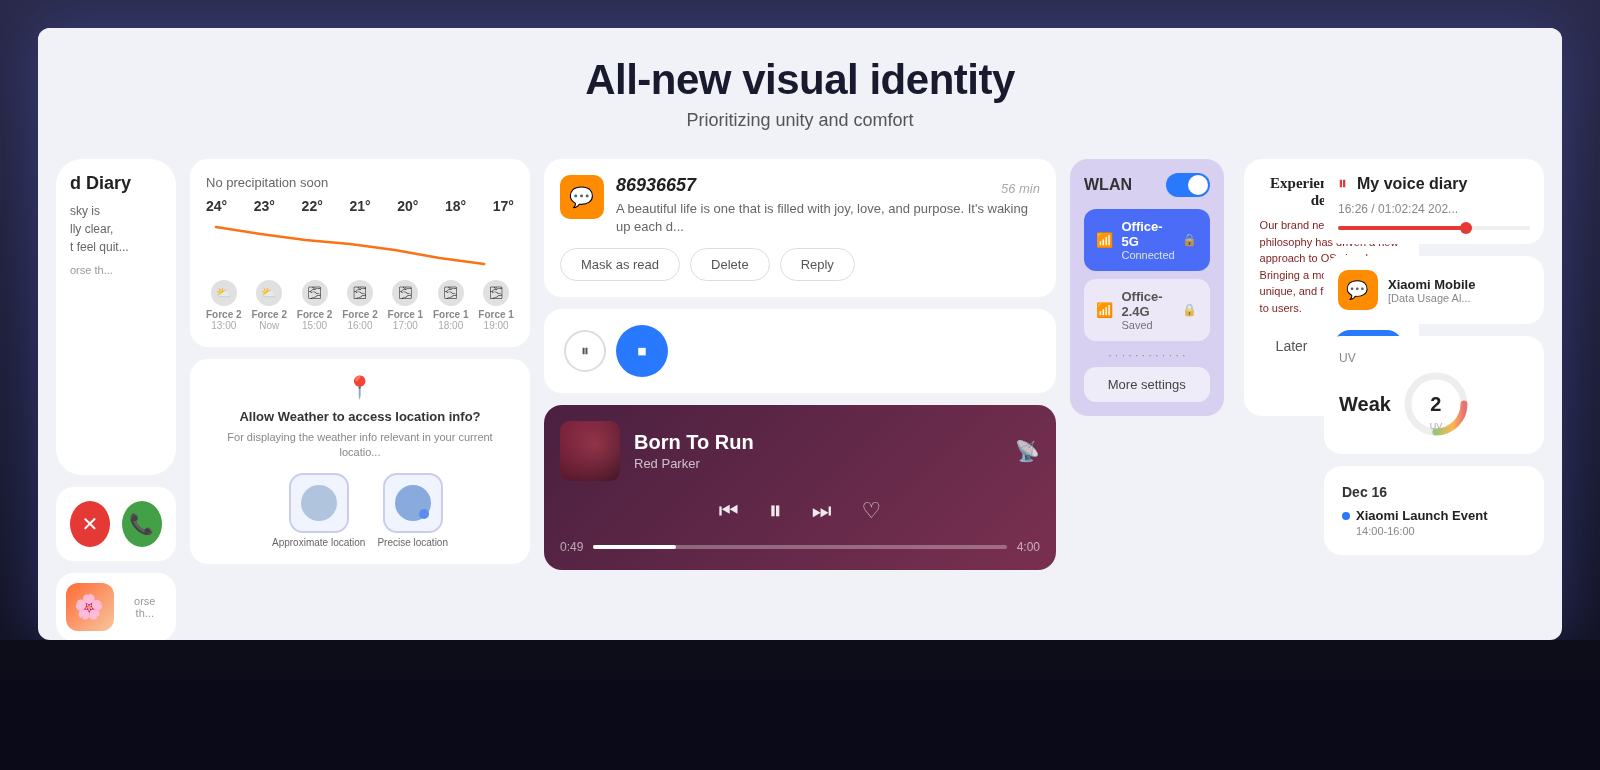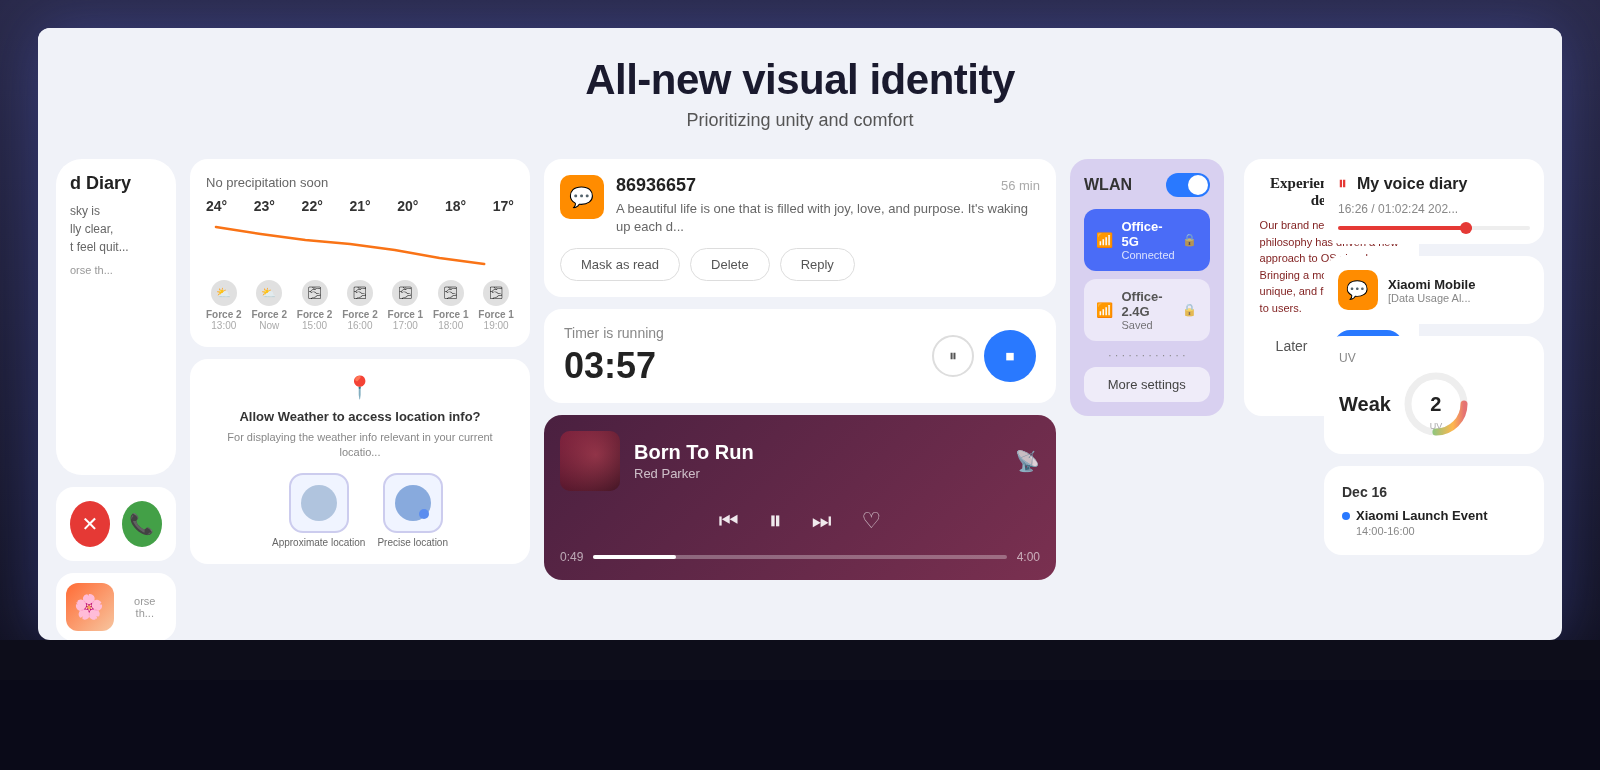--- a/index.html
+++ b/index.html
@@ -341,21 +341,22 @@
       font-size: 20px;
     }
 
     .notif-content {
       flex: 1;
     }
 
     .notif-title-row {
       display: flex;
       justify-content: space-between;
-      align-items: center;
+      align-items: flex-end;
+      font-style: italic;
     }
 
     .notif-title {
       font-size: 18px;
       font-weight: 700;
       color: #222;
     }
 
     .notif-time {
       font-size: 13px;
@@ -1032,24 +1033,20 @@
           </div>
         </div>
         <div class="notif-actions">
           <button class="notif-btn">Mask as read</button>
           <button class="notif-btn">Delete</button>
           <button class="notif-btn">Reply</button>
         </div>
       </div>
 
       <div class="timer-card">
-        <div class="timer-info">
-          <div class="timer-label">Timer is running</div>
-          <div class="timer-value">03:57</div>
-        </div>
         <div class="timer-controls">
           <div class="timer-pause">⏸</div>
           <div class="timer-stop">⏹</div>
         </div>
       </div>
 
       <div class="music-card">
         <div class="music-header">
           <div class="music-album">
             <div class="music-album-inner"></div>

